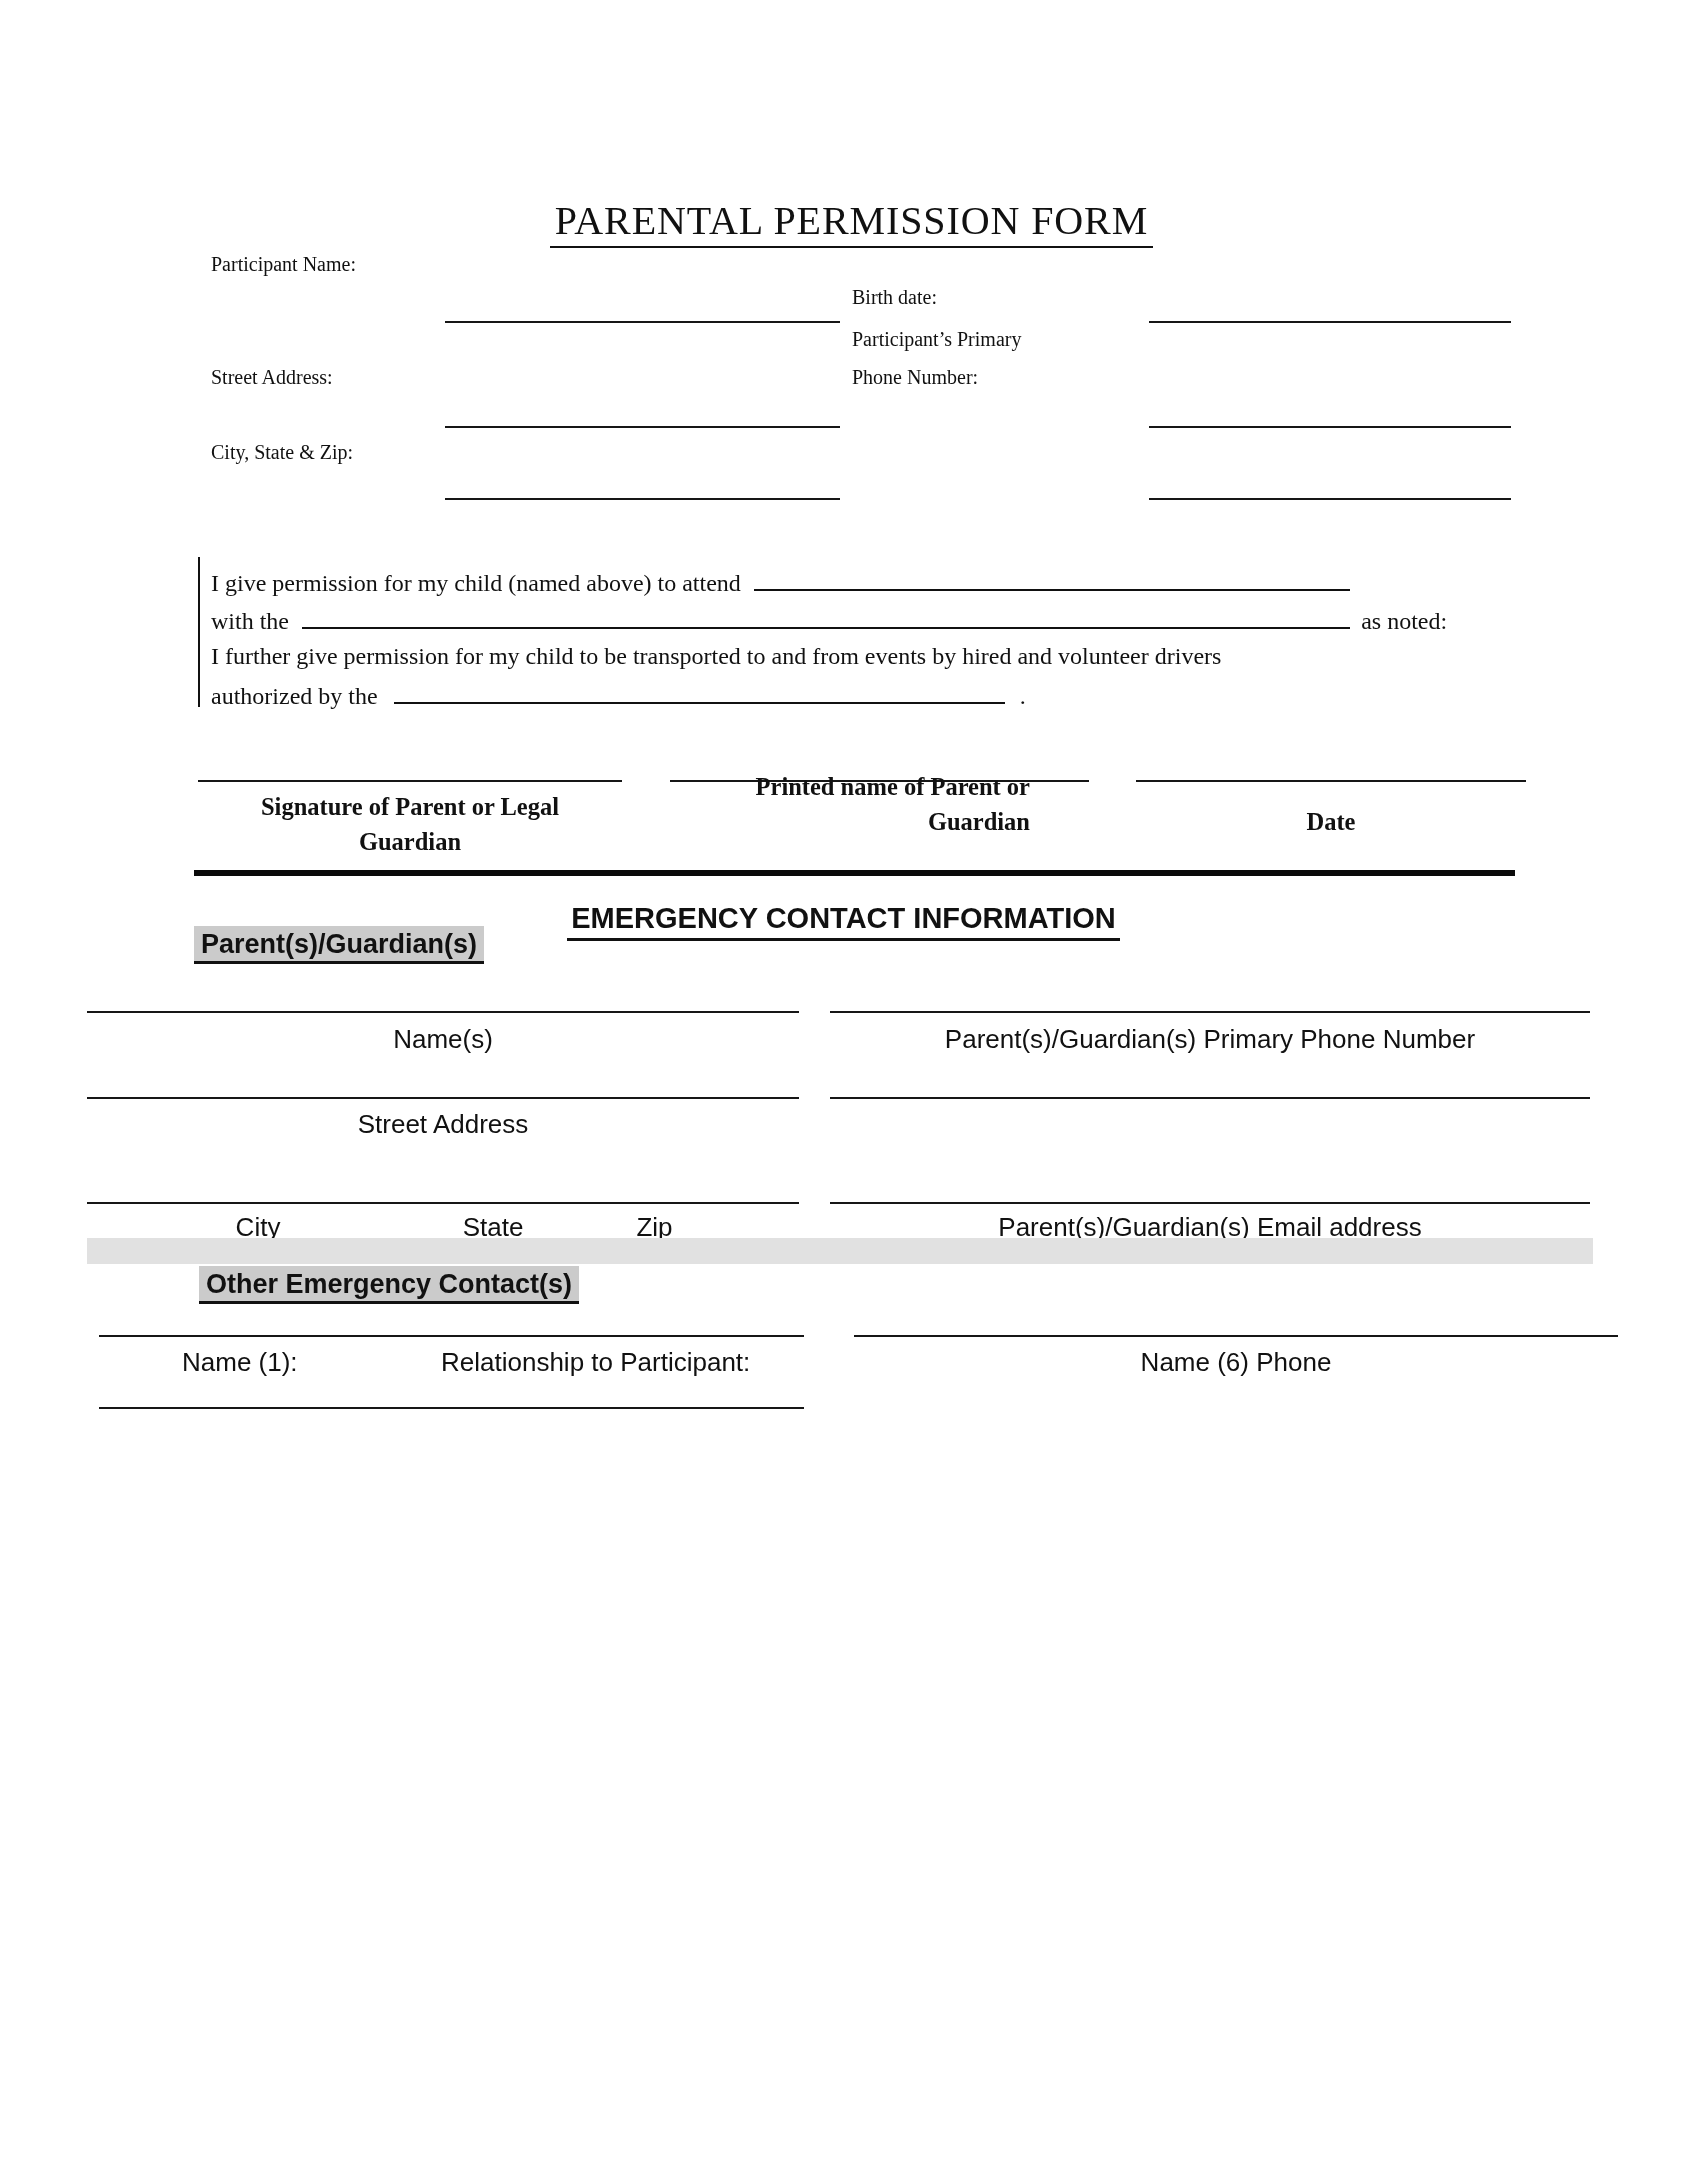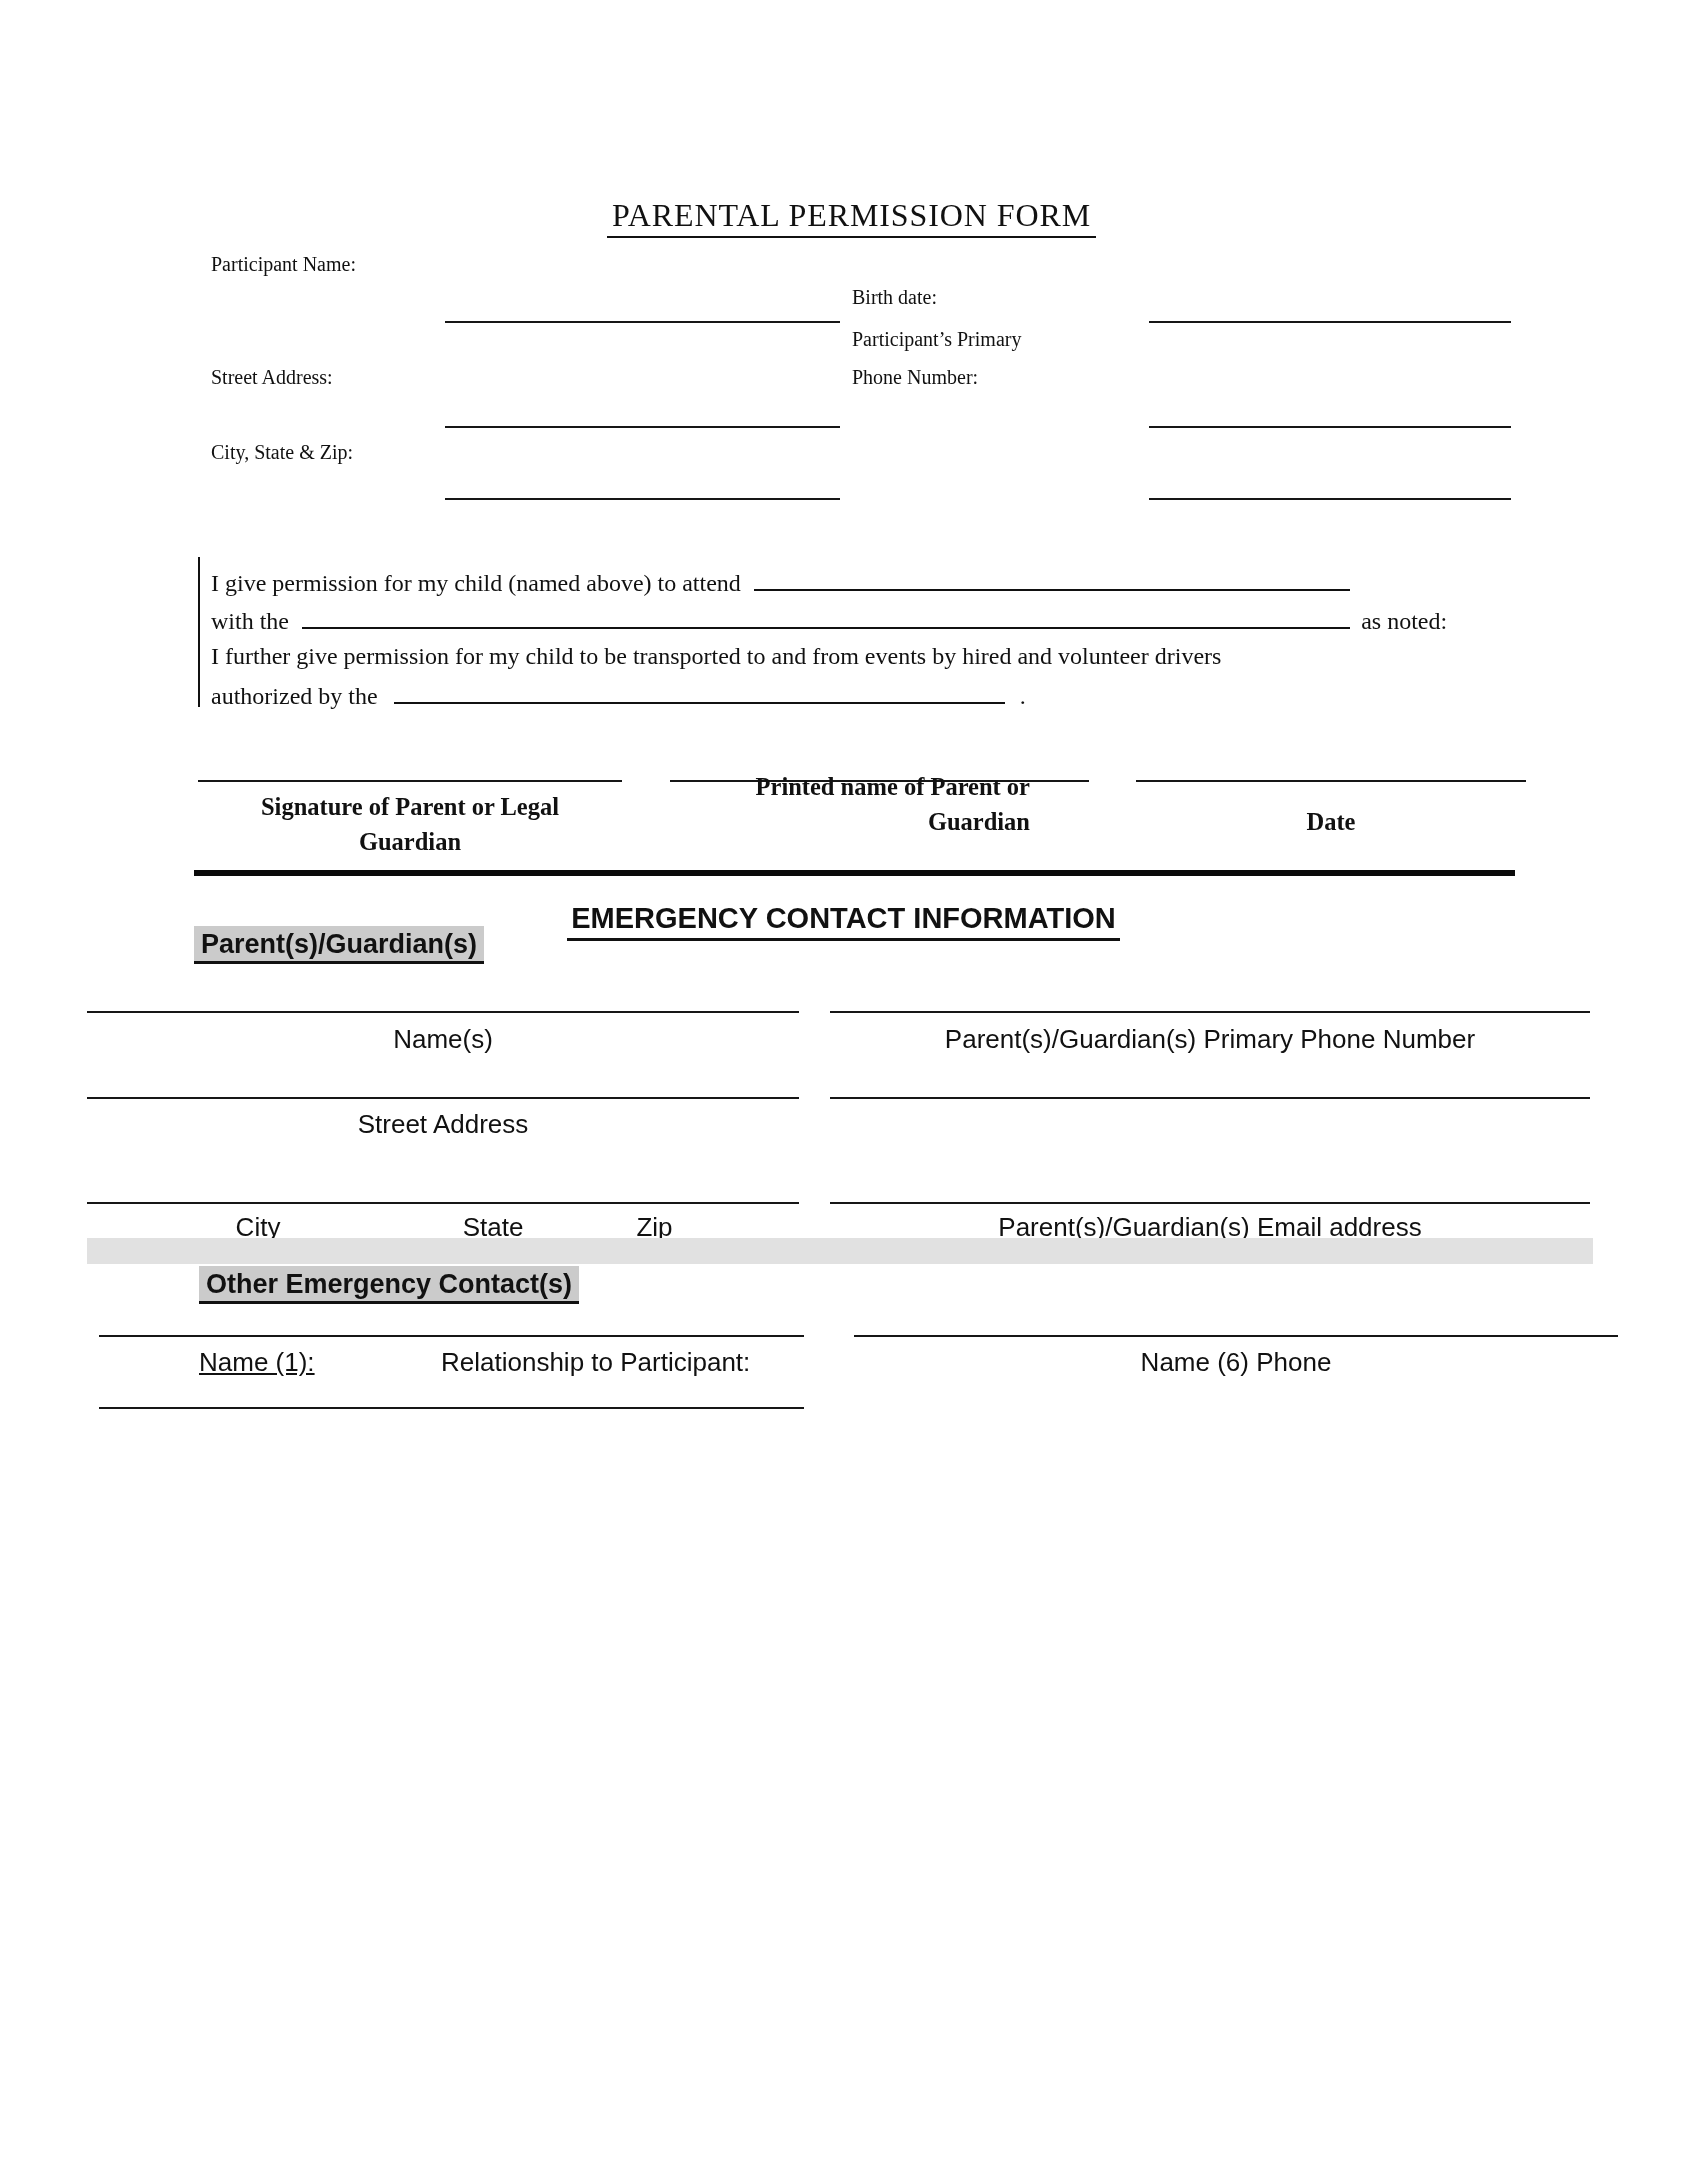--- a/index.html
+++ b/index.html
@@ -6,21 +6,21 @@
   .page {
     position:relative; width:1687px; height:2184px; background:#ffffff;
     color:#111; overflow:hidden;
   }
   .abs { position:absolute; }
   .serif { font-family:"Liberation Serif", serif; }
   .sans  { font-family:"Liberation Sans", sans-serif; }
 
   .title-wrap { left:0; right:0; top:197px; text-align:center; }
   .title-text {
-    font-size:32px; letter-spacing:0.9px; display:inline-block;
+    font-size:40px; letter-spacing:0.9px; display:inline-block;
     border-bottom:2.6px solid #111; padding:0 5.2px 1.7px 5.2px;margin-left:16px;
   }
 
   .field-label { font-size:20px; line-height:38px; }
   .fline { height:0; border-top:2.6px solid #161616; }
 
   .para-line { font-size:24px; line-height:37px; white-space:nowrap; }
   .blank {
     display:inline-block; border-bottom:2.6px solid #111; height:26px;
     vertical-align:baseline;
@@ -130,20 +130,20 @@
   <div class="abs sans em-label centered" style="left:830px; top:1212px; width:760px;">Parent(s)/Guardian(s) Email address</div>
 
   <div class="abs band" style="left:87px; top:1238px; width:1506px; height:26px;"></div>
 
   <div class="abs sans" style="left:199px; top:1266px;">
     <span class="hl-heading">Other Emergency Contact(s)</span>
   </div>
 
   <div class="abs fline" style="left:99px; top:1335px; width:705px;"></div>
   <div class="abs fline" style="left:854px; top:1335px; width:764px;"></div>
-  <div class="abs sans em-label" style="left:199px; top:1347px;text-decoration:underline;">Name (1):</div>
+  <div class="abs sans em-label" style="left:182px; top:1347px;">Name (1):</div>
   <div class="abs sans em-label" style="left:441px; top:1347px;">Relationship to Participant:</div>
   <div class="abs sans em-label centered" style="left:854px; top:1347px; width:764px;">Name (6) Phone</div>
 
   <div class="abs fline" style="left:99px; top:1407px; width:705px;"></div>
 
 </div>
 
 
 </body></html>

